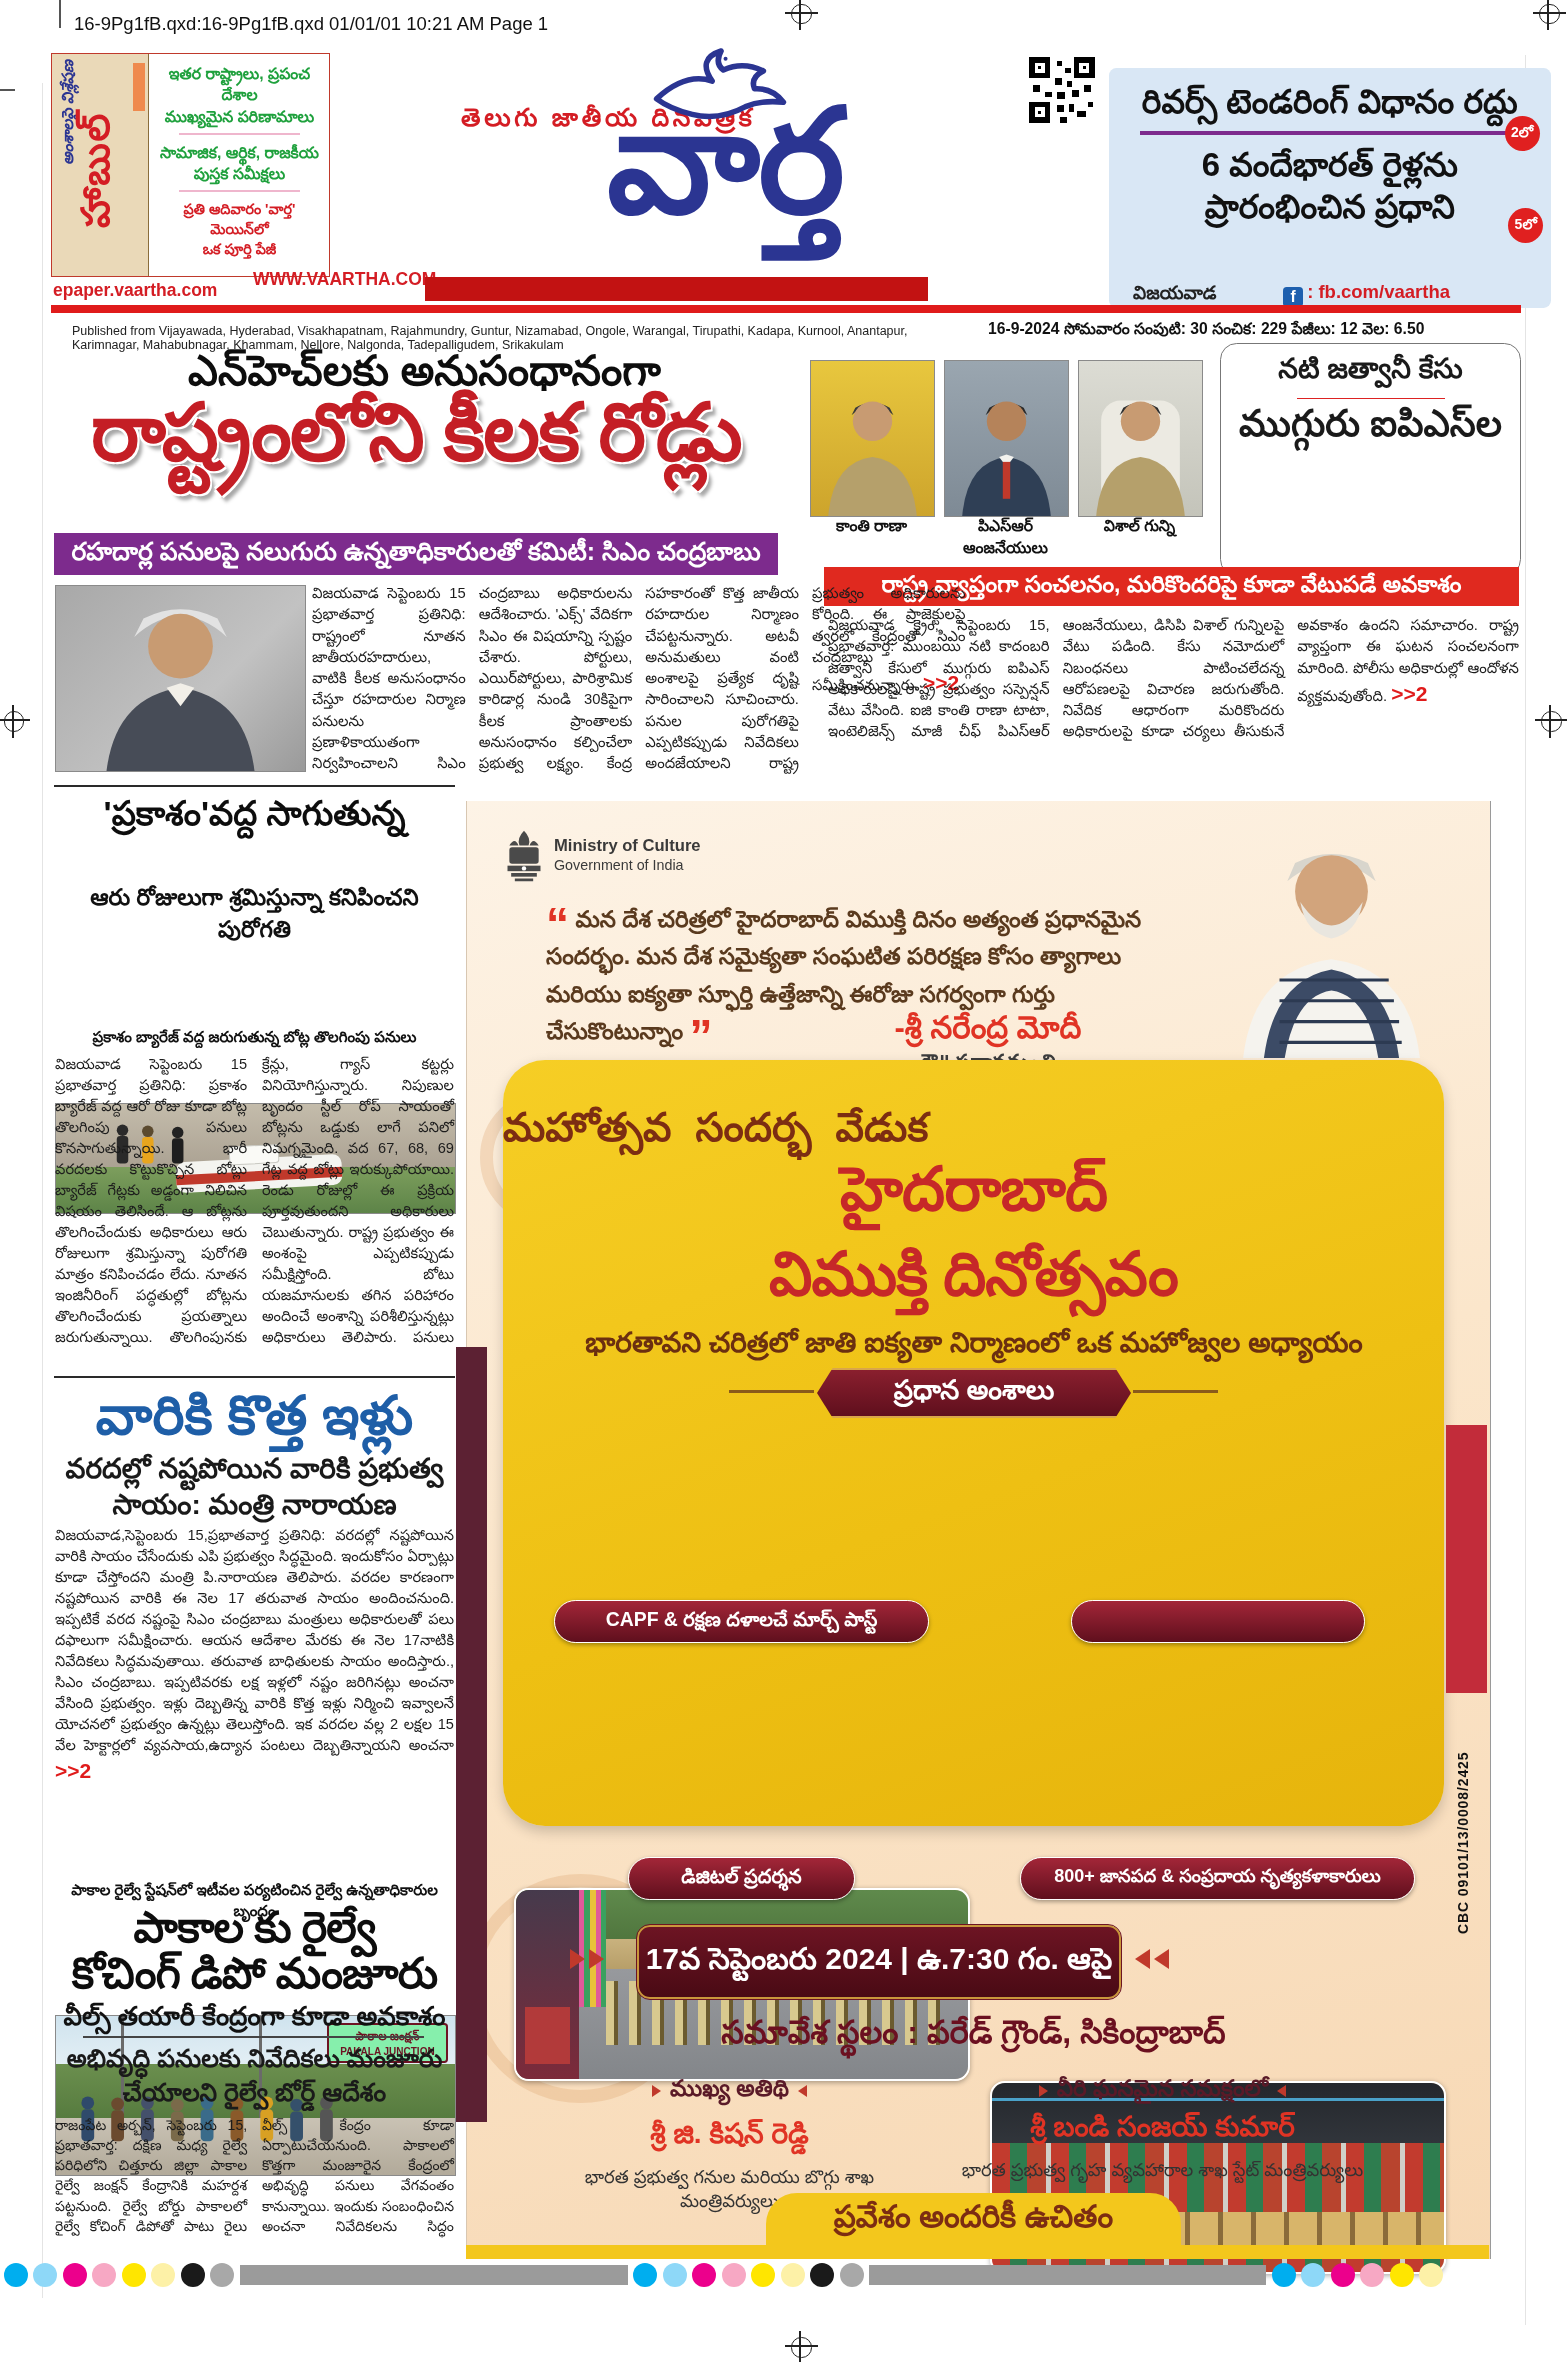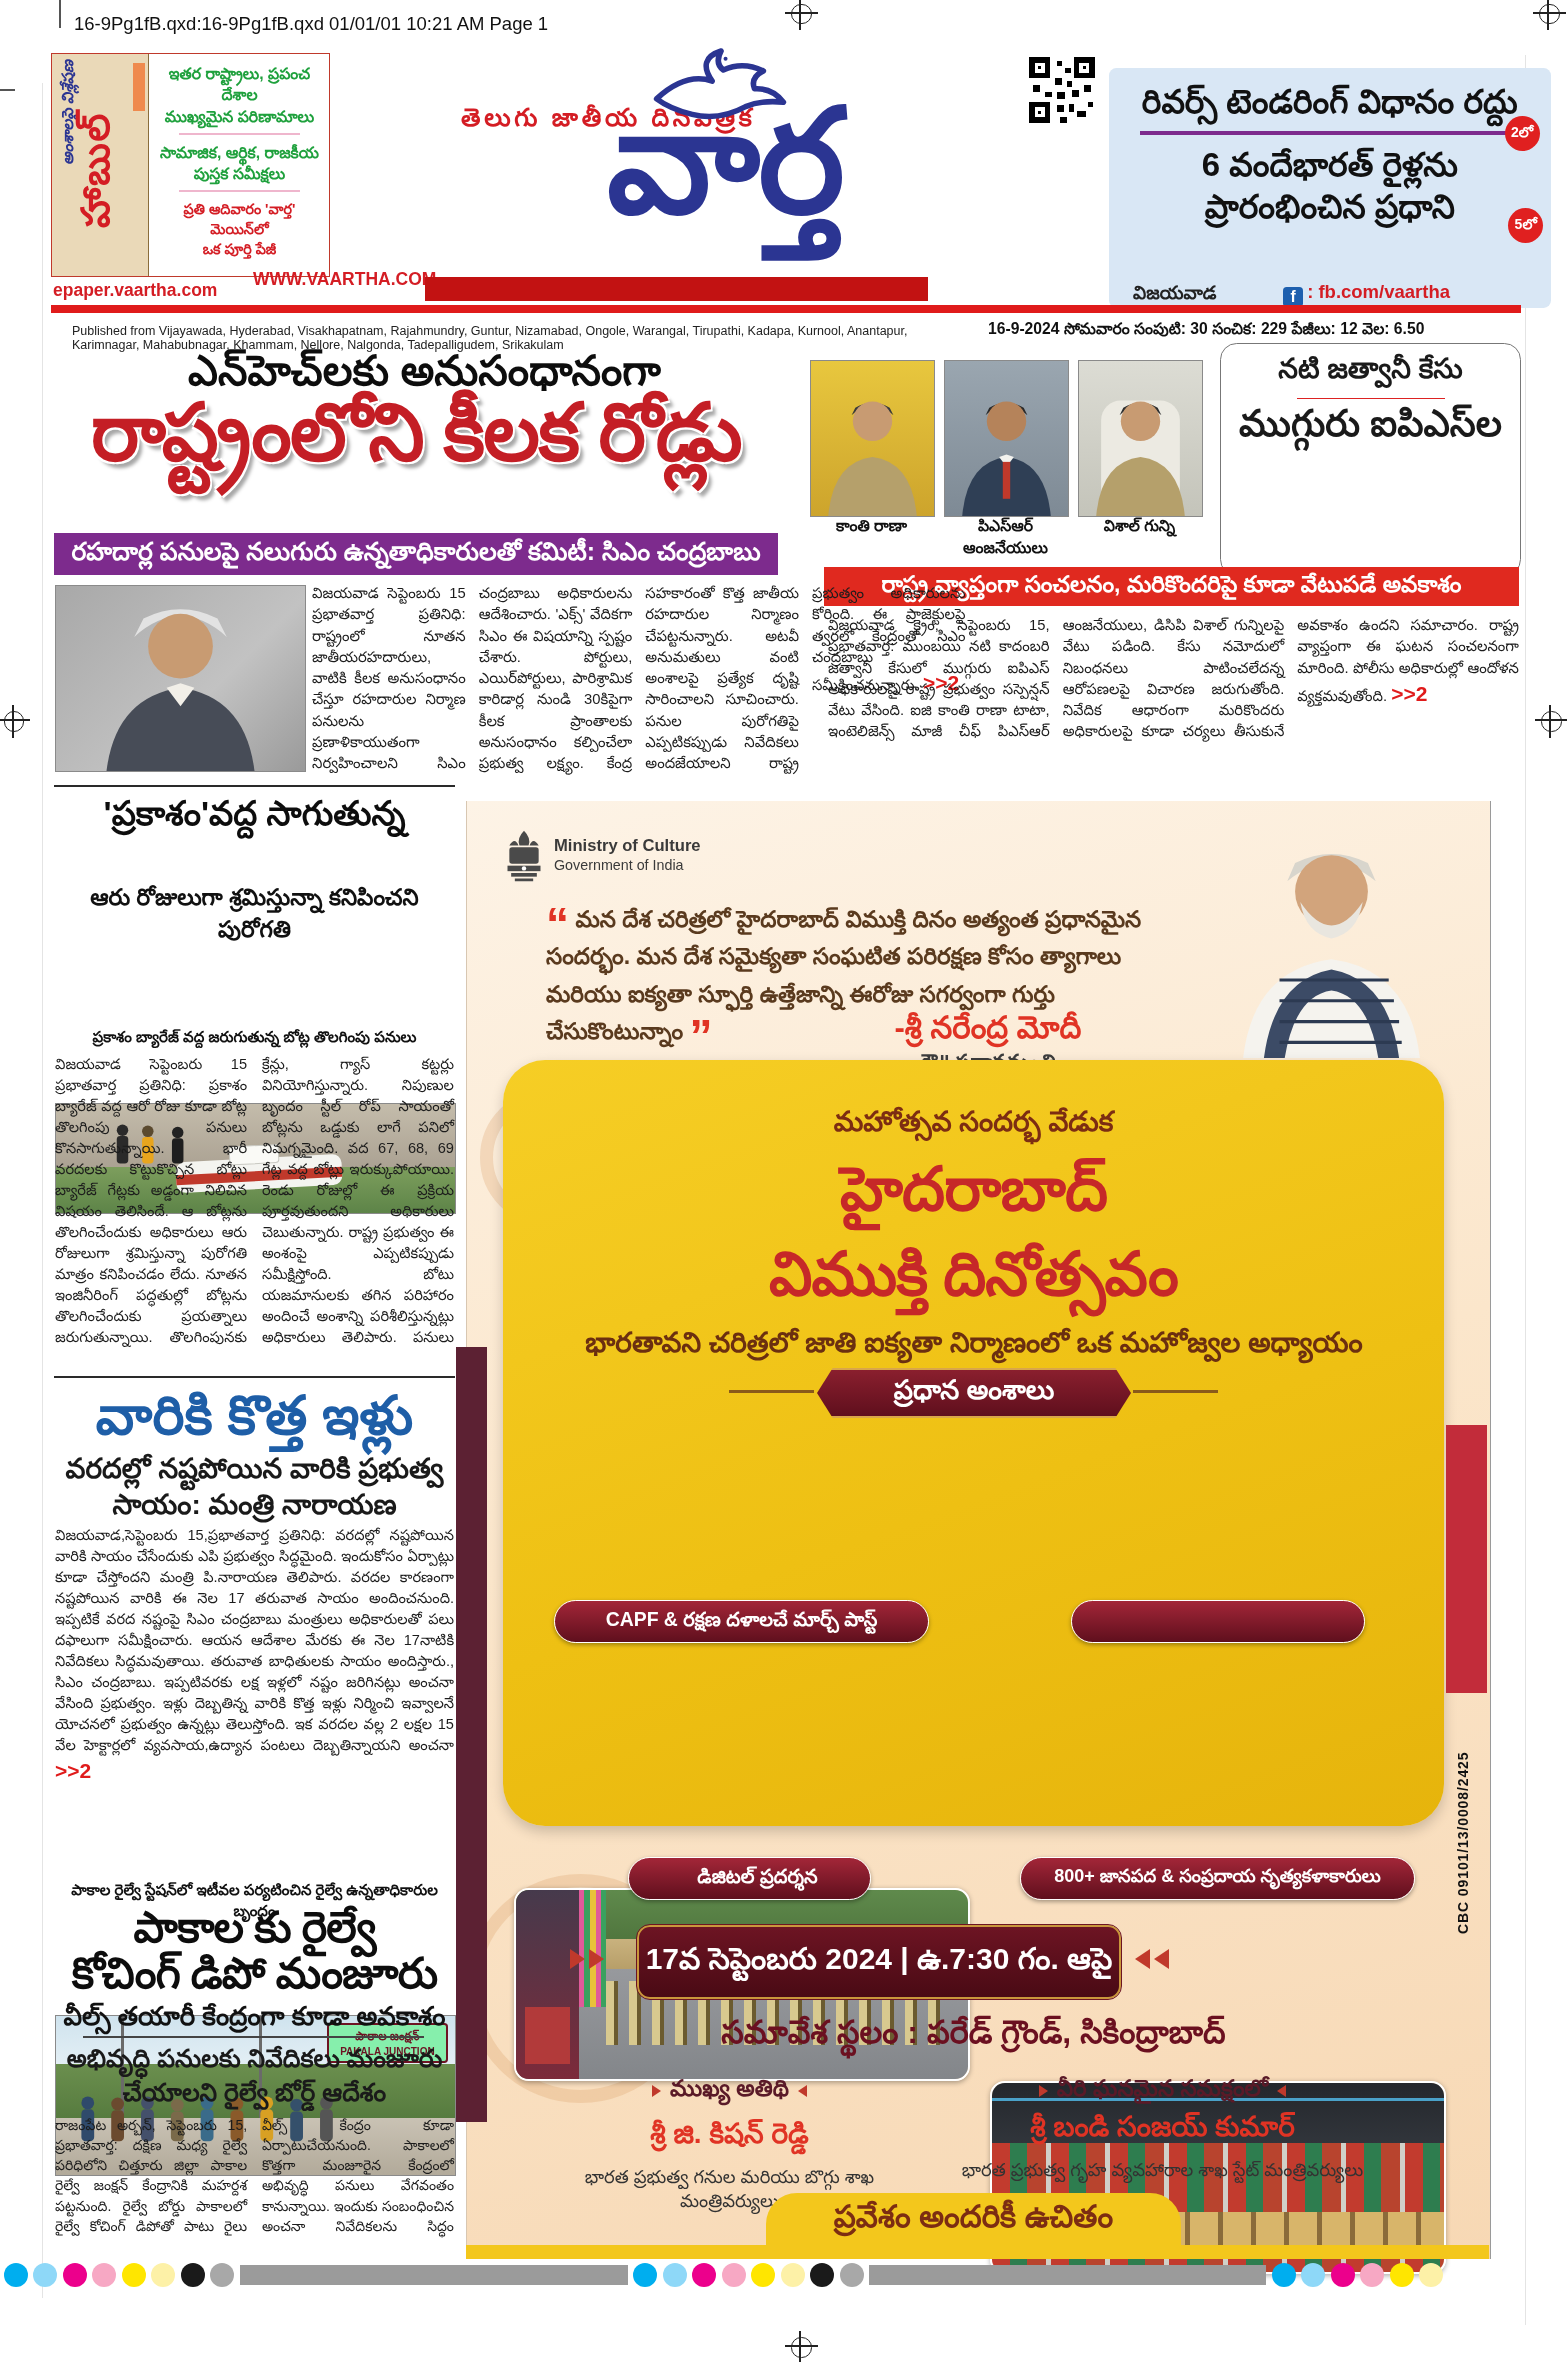--- a/index.html
+++ b/index.html
@@ -71,21 +71,21 @@
 
   
   .ad-bg{background:linear-gradient(165deg,#fdf3e6 0%,#fbe6cb 45%,#f7d8b4 100%);border-right:0.9px solid #9a9a9a;border-left:0.9px solid #d8c7b2;}
   .ministry{font-size:16.6px;font-weight:bold;color:#3a3a3a;line-height:1.25;}
   .ministry2{font-size:14.3px;color:#3a3a3a;}
   .quote{font-size:23px;font-weight:bold;color:#5a3a1e;line-height:1.62;text-align:left;}
   .qmark{color:#e03324;font-size:46px;font-weight:800;line-height:0;vertical-align:-13px;}
   .sign-name{font-size:31px;font-weight:800;color:#e03324;text-align:center;}
   .sign-title{font-size:21px;font-weight:bold;color:#3d3d3d;text-align:center;}
   .ybox{background:linear-gradient(160deg,#f6ce25 0%,#eec013 55%,#e6b40c 100%);border-radius:42px;box-shadow:0 5.5px 13px rgba(0,0,0,.18);}
-  .y-pre{font-size:28px;font-weight:bold;color:#7c2d12;text-align:center;}
+  .y-pre{font-size:40px;font-weight:bold;color:#7c2d12;font-family:Liberation Mono, monospace;}
   .y-t{font-size:61px;font-weight:800;color:#c62828;text-align:center;letter-spacing:-0.9px;}
   .y-tag{font-size:28px;font-weight:bold;color:#6b2f10;text-align:center;}
   .ribbon{background:linear-gradient(#8a1f2e,#5f0f1d);color:#fff;font-size:27px;font-weight:bold;
     display:flex;align-items:center;justify-content:center;border-top:2.8px solid #d9a64a;border-bottom:2.8px solid #d9a64a;
     clip-path:polygon(5% 0,95% 0,100% 50%,95% 100%,5% 100%,0 50%);}
   .ribline{height:2.8px;background:#8a5a1a;}
   .adphoto{position:relative;overflow:hidden;border-radius:14.8px;border:2.8px solid #fff;box-shadow:0 1.8px 5.5px rgba(0,0,0,.3);}
   .pill{background:linear-gradient(#a32638,#5f0f1d);border:1.8px solid #fff;border-radius:22px;color:#fff;
     font-size:19.4px;font-weight:bold;display:flex;align-items:center;justify-content:center;box-shadow:0 1.8px 4.6px rgba(0,0,0,.35);}
   .datebanner{background:linear-gradient(#6d1423,#490a14);border:2.8px solid #c9973b;outline:1.8px solid #6d1423;border-radius:13px;
@@ -450,21 +450,21 @@
     <div class="layer" style="bottom:0;height:68%;background:repeating-linear-gradient(90deg,#c23b2e 0 18.5px,#2e7d4f 18.5px 35px,#b8442e 35px 54px,#d0d0c8 54px 59px);"></div>
     <div class="abs" style="left:0;right:0;bottom:10%;height:22%;background:repeating-linear-gradient(90deg,#d8b56a 0 28px,#8a6b3a 28px 33px);"></div>
   </div>
 
   <div class="abs pill" style="left:554px;top:1600px;width:373px;height:41px;">
     <span>CAPF &amp;  రక్షణ దళాలచే మార్చ్ పాస్ట్</span>
   </div>
   <div class="abs pill" style="left:1071px;top:1600px;width:292px;height:41px;">
     <span></span>
   </div>
-  <div class="abs pill" style="left:628px;top:1857px;width:225px;height:41px;padding-left:16px;">
+  <div class="abs pill" style="left:628px;top:1857px;width:225px;height:41px;">
     <span>డిజిటల్ ప్రదర్శన</span>
   </div>
   <div class="abs pill" style="left:1020px;top:1857px;width:393px;height:41px;font-size:18px;">
     <span>800+ జానపద &amp; సంప్రదాయ నృత్యకళాకారులు</span>
   </div>
 
   <div class="abs" style="left:570px;top:1949px;display:flex;gap:3.7px;">
     <div class="tri-r"></div>
       <div class="tri-r"></div>
   </div>

